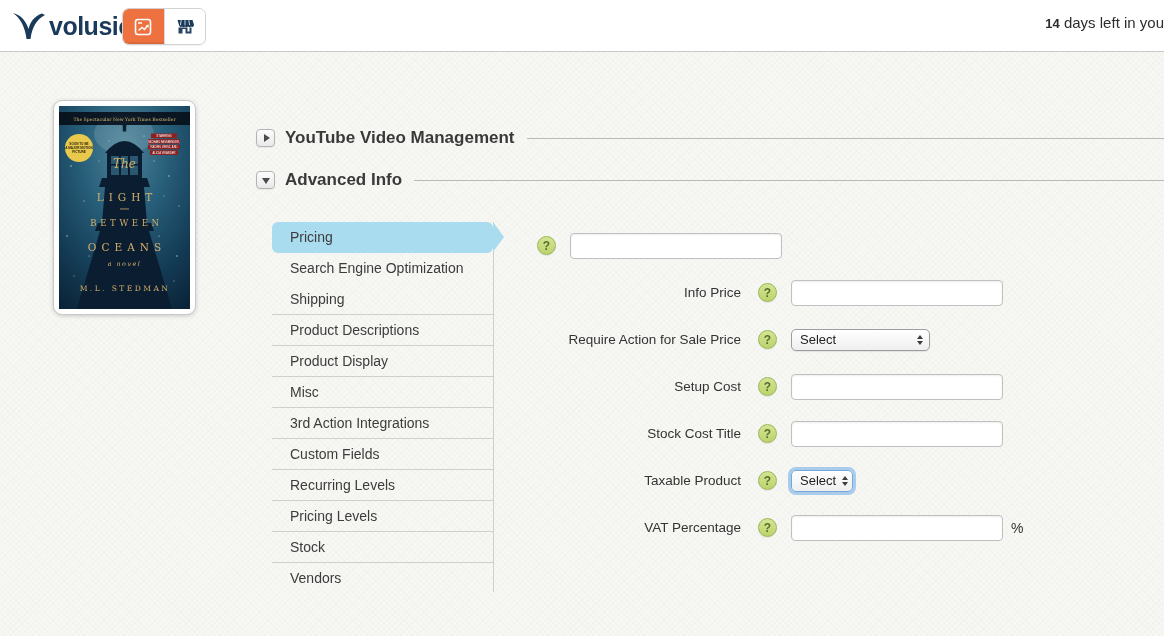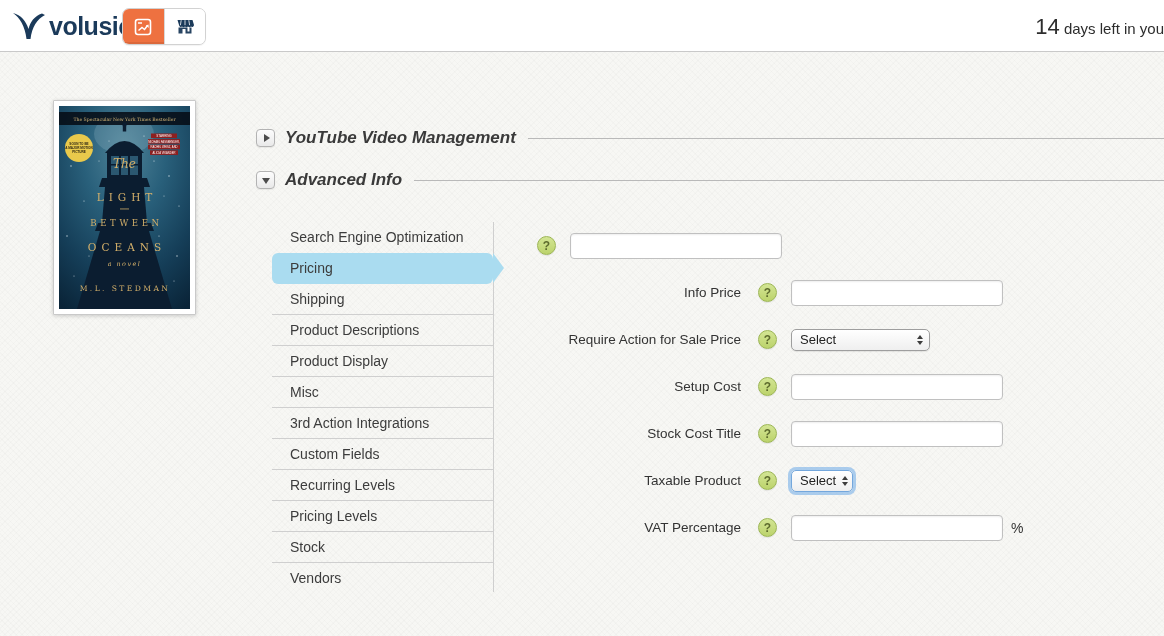--- a/index.html
+++ b/index.html
@@ -17,49 +17,49 @@
 
   .segmented { position:absolute; left:122px; top:8px; width:84px; height:37px;
                border:1px solid #d2d2d2; border-radius:7px; overflow:hidden;
                display:flex; background:#fff; box-shadow:0 1px 1px rgba(0,0,0,0.05); }
   .seg { flex:1; border:none; display:flex; align-items:center; justify-content:center;
          background:#fff; cursor:pointer; padding:0; }
   .seg-active { background:#ee7140; box-shadow:inset 0 -2px 0 rgba(0,0,0,0.08); }
   .seg + .seg { border-left:1px solid #d8d8d8; }
 
   .trial { position:absolute; right:0px; top:14px; font-size:15px; color:#2d2d2d; white-space:nowrap; }
-  .trial b { font-size:22px; font-weight:normal; }
+  .trial b { font-size:13px; font-weight:bold; }
 
   
   .content { position:absolute; top:52px; left:0; width:1164px; height:584px;
     background-color:#f7f7f4;
     background-image:
       repeating-linear-gradient(45deg, rgba(0,0,0,0.015) 0 1px, transparent 1px 4px),
       repeating-linear-gradient(-45deg, rgba(0,0,0,0.015) 0 1px, transparent 1px 4px);
   }
 
   
   .book-card { position:absolute; left:53px; top:48px; width:143px; height:215px;
-               background:#fff; border:1px solid #c9c9c9; border-radius:1px;
+               background:#fff; border:1px solid #c9c9c9; border-radius:9px;
                box-shadow:0 1px 4px rgba(0,0,0,0.18); padding:5px; cursor:pointer; }
   .book-card svg { display:block; }
 
   
   .section-head { position:absolute; left:256px; right:0; height:22px;
                   display:flex; align-items:center; }
   .sec-1 { top:75px; }
   .sec-2 { top:117px; }
   .toggle-btn { width:19px; height:18px; border:1px solid #b3b3b3; border-radius:4px;
                 background:linear-gradient(#fdfdfd,#e9e9e9); display:flex; align-items:center;
                 justify-content:center; cursor:pointer; box-shadow:0 1px 1px rgba(0,0,0,0.06); }
   .tri-right { width:0; height:0; border-left:6px solid #4c4c4c;
                border-top:4px solid transparent; border-bottom:4px solid transparent; margin-left:2px; }
   .tri-down  { width:0; height:0; border-top:6px solid #4c4c4c;
                border-left:4px solid transparent; border-right:4px solid transparent; margin-top:1px; }
-  .section-title { font-size:17px; font-weight:bold; color:#3a3a3a; margin:0 12px 0 10px; white-space:nowrap;font-style:italic; }
+  .section-title { font-size:17px; font-weight:bold; color:#3a3a3a; margin:0 12px 0 10px; white-space:nowrap; }
   .section-rule { flex:1; height:1px; background:#b9b9b9; }
 
   
   .tab-menu { position:absolute; left:272px; top:170px; width:221px; list-style:none; }
   .menu-border { position:absolute; left:493px; top:170px; width:1px; height:370px; background:#cfcfcf; }
   .menu-item { height:31px; line-height:31px; padding-left:18px; font-size:14px; color:#3c3c3c;
                border-bottom:1px solid #cfcfcf; cursor:pointer; position:relative; }
   .menu-item:last-child { border-bottom:none; }
   .menu-item.no-sep { border-bottom-color:transparent; }
   .menu-item.active { background:#aadcf0; border-radius:6px; border-bottom-color:transparent; z-index:2; }
@@ -229,22 +229,22 @@
     <div class="section-head sec-2">
       <span class="toggle-btn">
           <span class="tri-down"></span>
         </span>
       <span class="section-title">Advanced Info</span>
       <span class="section-rule"></span>
     </div>
 
     <div class="menu-border"></div>
     <ul class="tab-menu">
+      <li class="menu-item active"><span>Pricing</span></li>
       <li class="menu-item no-sep"><span>Search Engine Optimization</span></li>
-      <li class="menu-item active"><span>Pricing</span></li>
       <li class="menu-item"><span>Shipping</span></li>
       <li class="menu-item"><span>Product Descriptions</span></li>
       <li class="menu-item"><span>Product Display</span></li>
       <li class="menu-item"><span>Misc</span></li>
       <li class="menu-item"><span>3rd Action Integrations</span></li>
       <li class="menu-item"><span>Custom Fields</span></li>
       <li class="menu-item"><span>Recurring Levels</span></li>
       <li class="menu-item"><span>Pricing Levels</span></li>
       <li class="menu-item"><span>Stock</span></li>
       <li class="menu-item"><span>Vendors</span></li>

